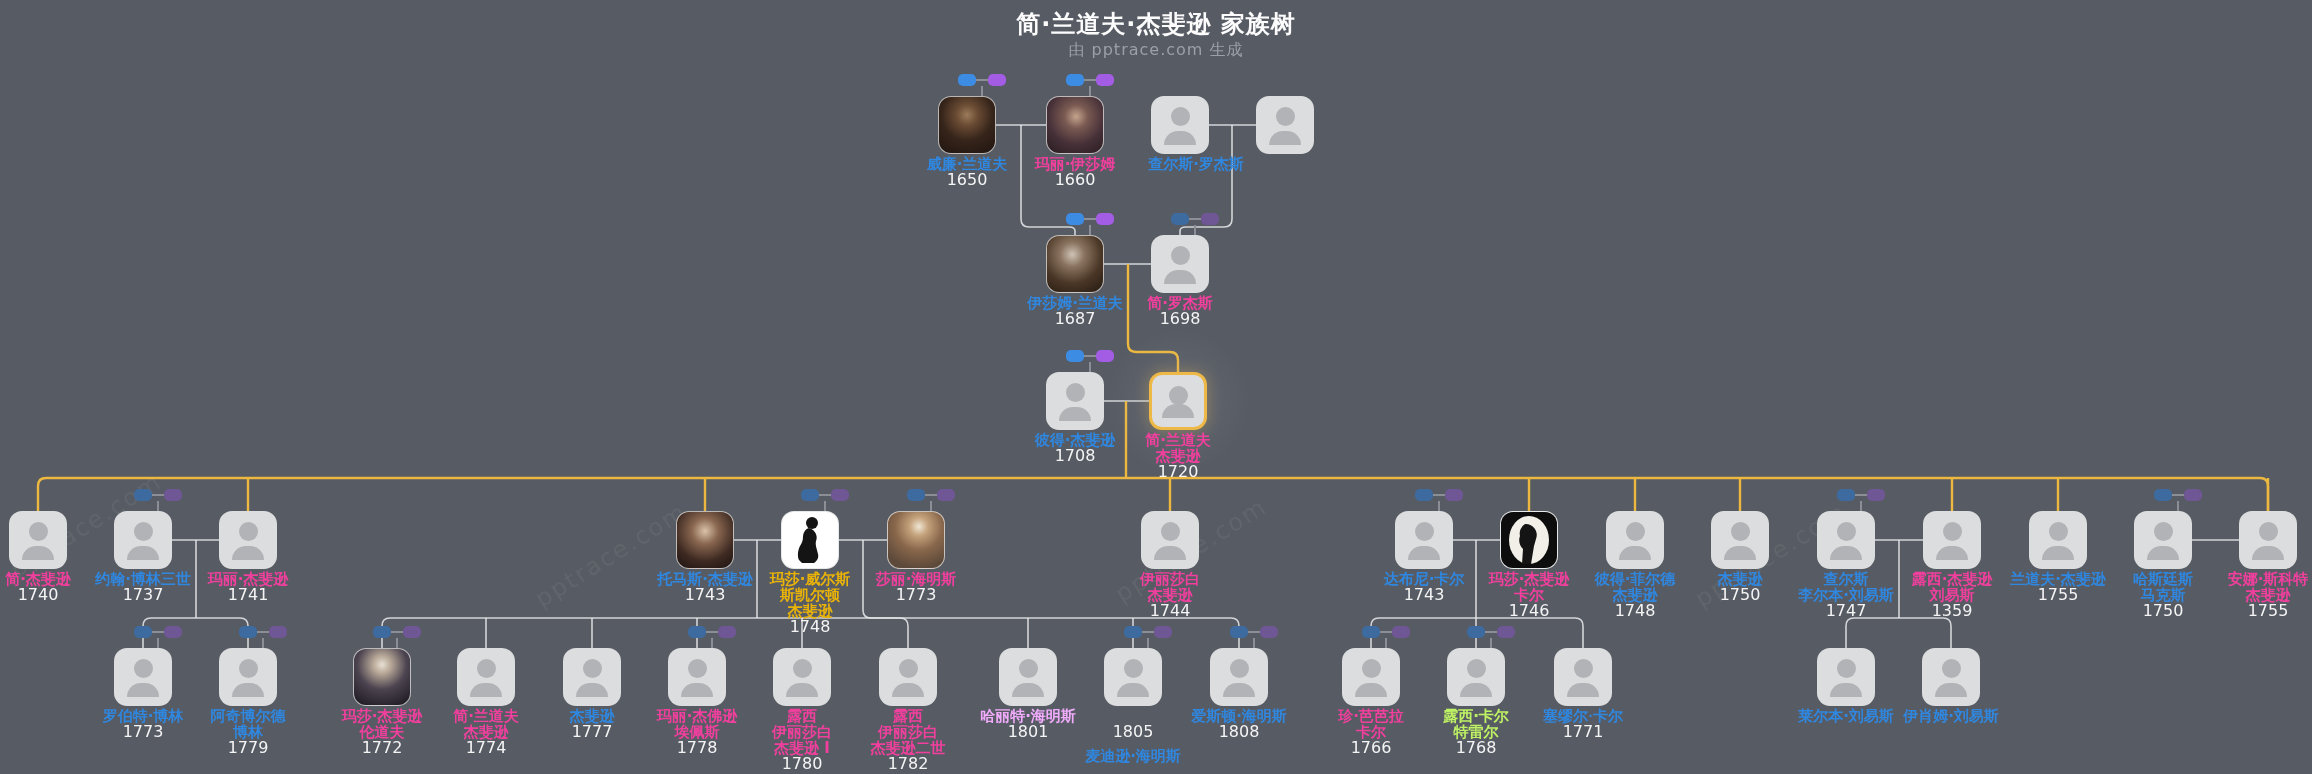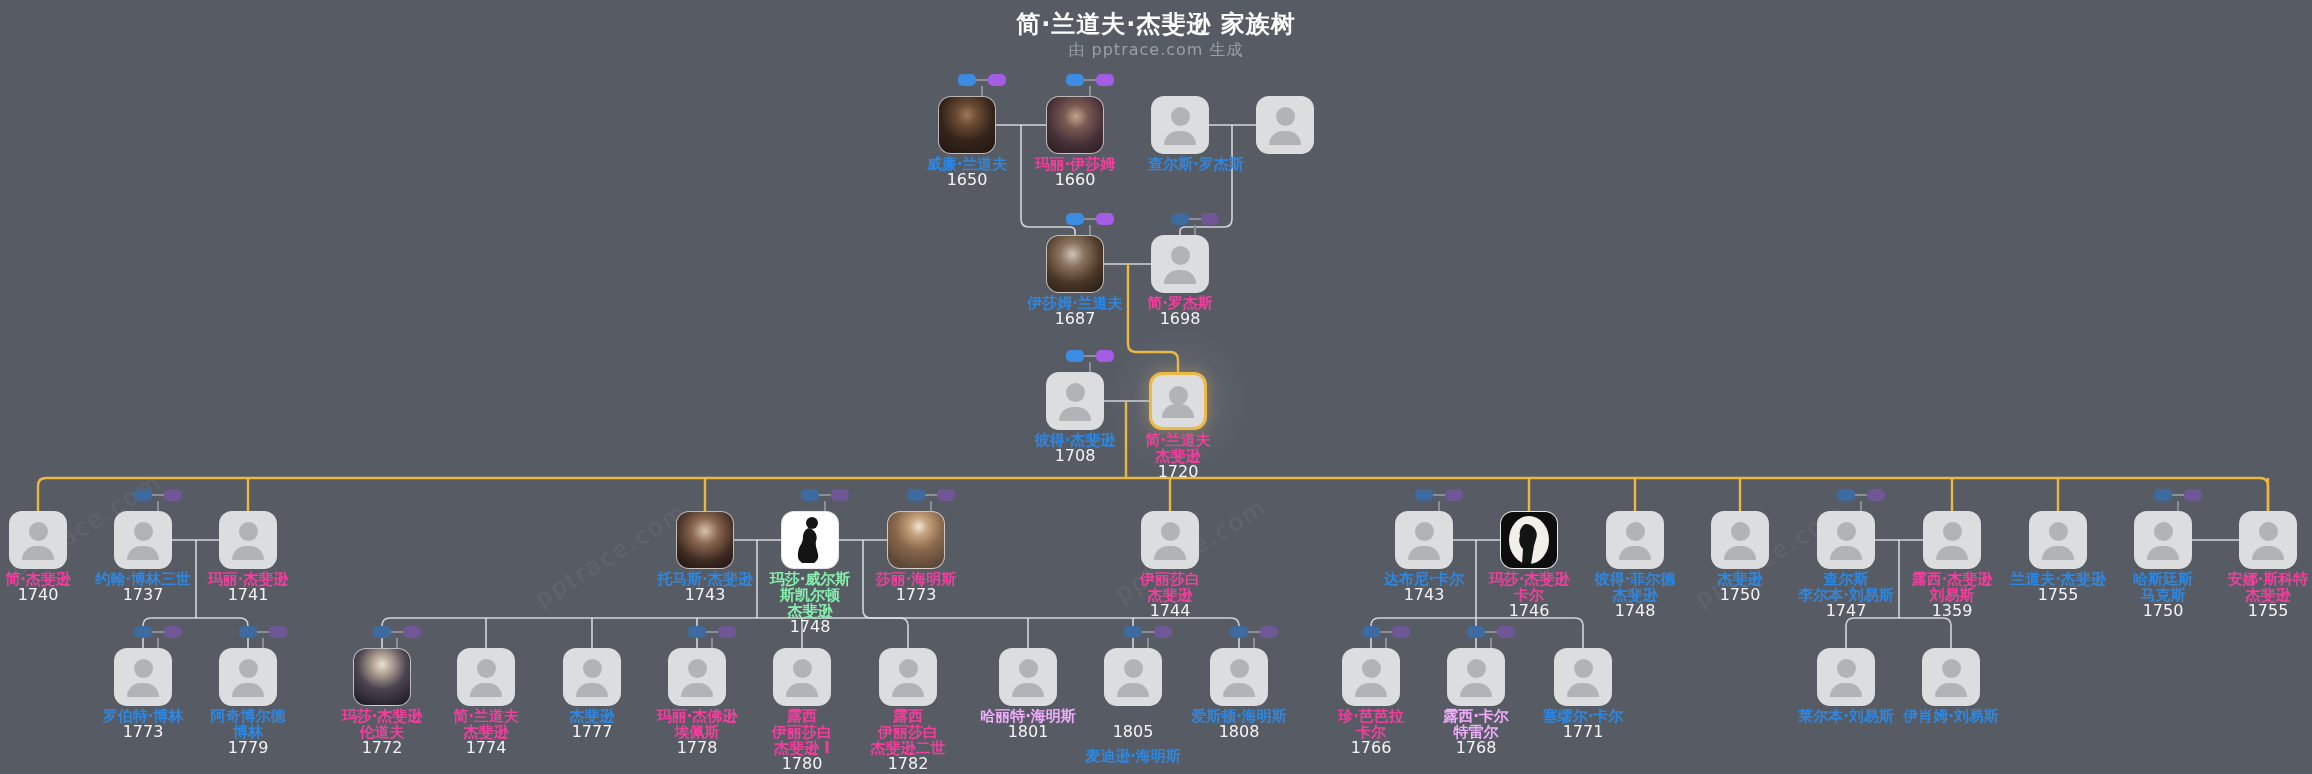--- a/index.html
+++ b/index.html
@@ -226,21 +226,21 @@
       <span>托马斯·杰斐逊</span>
     </div>
     <div class="p-year" style="left: 639px; top: 587px;">1743</div>
     <div class="person-box photo" style="left: 781px; top: 511px;">
       <svg width="56" height="56" viewBox="0 0 56 56" style="display:block">
         <rect width="56" height="56" fill="#ffffff"></rect>
         <circle cx="30" cy="11" r="6" fill="#141414"></circle>
         <path d="M27 16 c-4 1 -6 5 -6 9 c0 3 -1 6 -3 9 c-2 4 -3 10 -1 14 l3 3 h12 c3 -2 5 -5 4 -9 c-1 -5 -3 -9 -2 -13 c2 -4 0 -11 -7 -13 Z" fill="#141414"></path>
       </svg>
     </div>
-    <div class="p-name" style="left: 744px; top: 571px; color: #86efac;">
+    <div class="p-name" style="left: 744px; top: 571px; color: #eab308;">
       <span>玛莎·威尔斯</span>
       <span>斯凯尔顿</span>
       <span>杰斐逊</span>
     </div>
     <div class="p-year" style="left: 744px; top: 619px;">1748</div>
     <div class="pill-pair" style="left: 801px; top: 489px;">
       <div class="pill" style="left: 0px; background: rgb(62, 107, 159);"></div>
       <div class="pill-link"></div>
       <div class="pill" style="left: 30px; background: rgb(111, 86, 148);"></div>
       <div class="pill-stem"></div>
@@ -505,36 +505,36 @@
     <div class="pill-pair" style="left: 1362px; top: 626px;">
       <div class="pill" style="left: 0px; background: rgb(62, 107, 159);"></div>
       <div class="pill-link"></div>
       <div class="pill" style="left: 30px; background: rgb(111, 86, 148);"></div>
       <div class="pill-stem"></div>
     </div>
     <div class="person-box" style="left: 1447px; top: 648px;">
       <div class="ph-head"></div>
       <div class="ph-body"></div>
     </div>
-    <div class="p-name" style="left: 1410px; top: 708px; color: #f0abfc; text-align: center;">
+    <div class="p-name" style="left: 1410px; top: 708px; color: #bef264; text-align: center;">
       <span>露西·卡尔</span>
       <span>特雷尔</span>
     </div>
     <div class="p-year" style="left: 1410px; top: 740px;">1768</div>
     <div class="pill-pair" style="left: 1467px; top: 626px;">
       <div class="pill" style="left: 0px; background: rgb(62, 107, 159);"></div>
       <div class="pill-link"></div>
       <div class="pill" style="left: 30px; background: rgb(111, 86, 148);"></div>
       <div class="pill-stem"></div>
     </div>
     <div class="person-box" style="left: 1554px; top: 648px;">
       <div class="ph-head"></div>
       <div class="ph-body"></div>
     </div>
-    <div class="p-name" style="left: 1517px; top: 708px; color: rgb(47, 135, 224);">
+    <div class="p-name" style="left: 1517px; top: 708px; color: rgb(47, 135, 224); font-family: Liberation Serif, serif;">
       <span>塞缪尔·卡尔</span>
     </div>
     <div class="p-year" style="left: 1517px; top: 724px;">1771</div>
     <div class="person-box" style="left: 1817px; top: 648px;">
       <div class="ph-head"></div>
       <div class="ph-body"></div>
     </div>
     <div class="p-name" style="left: 1780px; top: 708px; color: rgb(47, 135, 224);">
       <span>莱尔本·刘易斯</span>
     </div>

